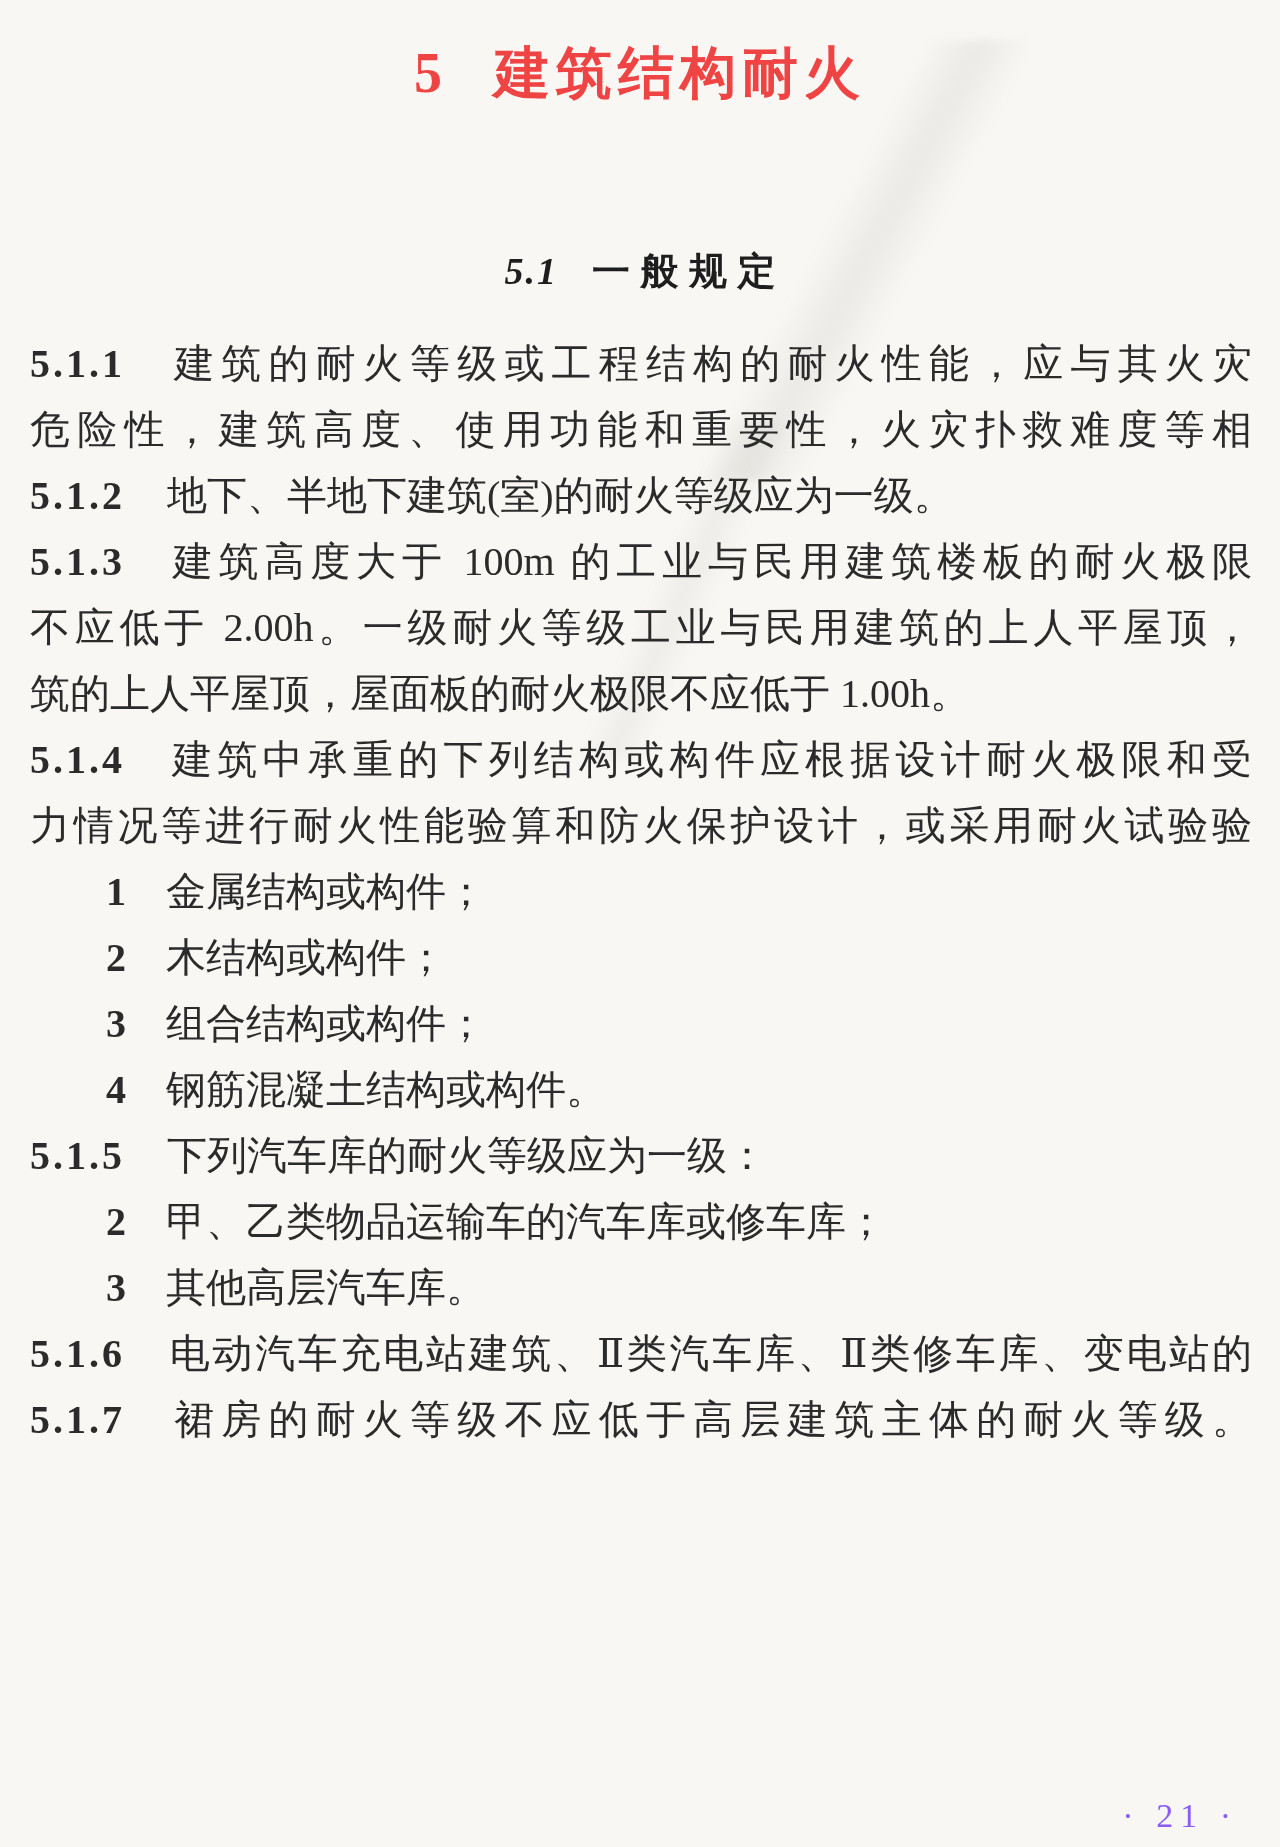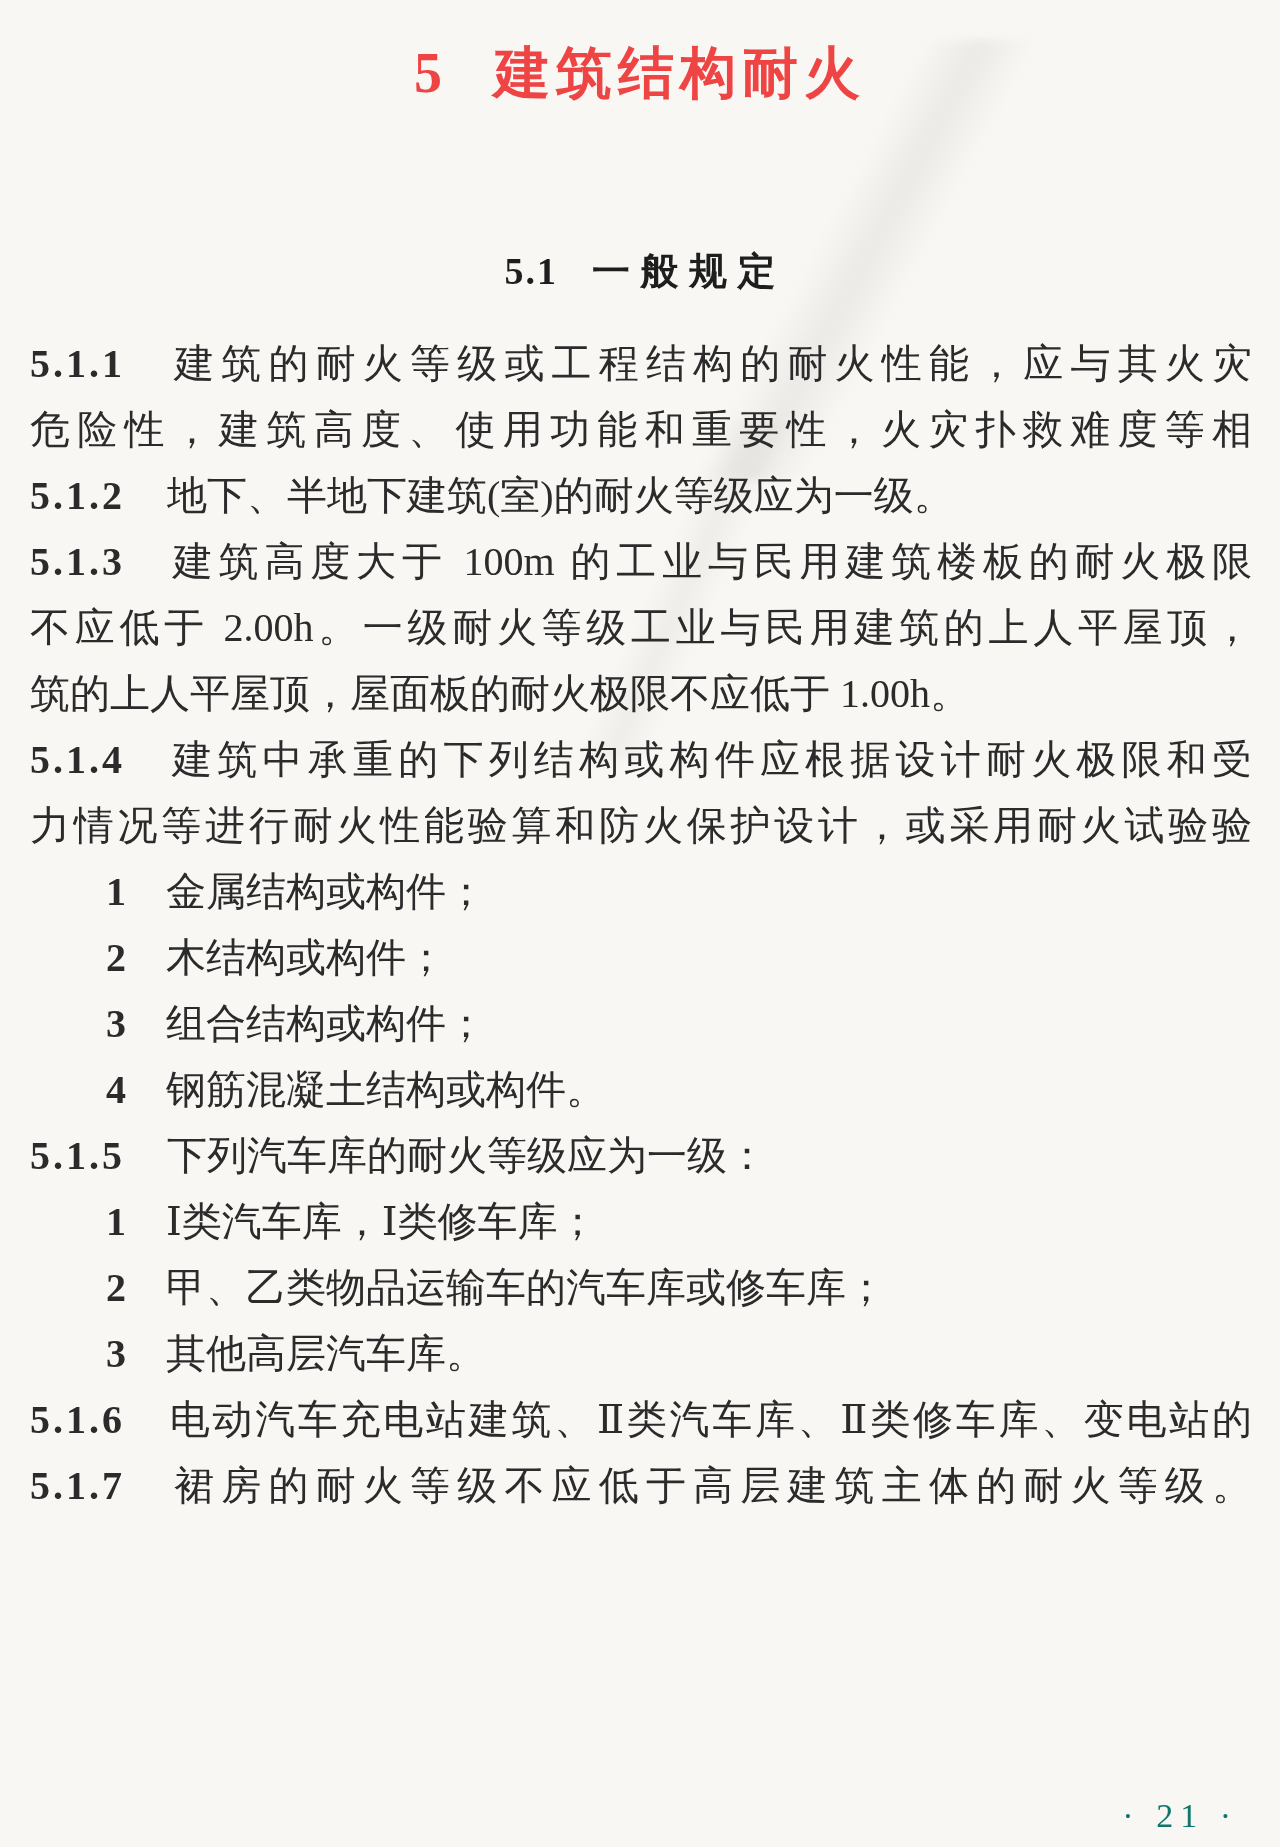--- a/index.html
+++ b/index.html
@@ -32,34 +32,34 @@
   }
   .doc-title .chap-num { margin-right:52px; letter-spacing:0; }
   .section-title {
     position:absolute; top:246px; left:0; width:100%;
     text-align:center;
     font-family:"Liberation Sans","DejaVu Sans",sans-serif;
     font-size:38px; font-weight:bold; color:#1e1e1e;
   }
   .section-title .sec-num {
     font-family:"Liberation Serif","DejaVu Serif",serif;
-    margin-right:34px; letter-spacing:2px;
+    margin-right:34px; letter-spacing:2px;font-style:italic;
   }
   .body-text {
     position:absolute; top:331px; left:30px; right:28px;
     font-size:40px; line-height:66px;
   }
   .line { text-align:justify; }
   .line.jf { text-align-last:justify; }
   .line .num { font-weight:bold; letter-spacing:3px; margin-right:42px; }
   .line.ind { padding-left:76px; }
   .line.ind .num { letter-spacing:0; margin-right:40px; }
   .pageno {
     position:absolute; top:1797px; right:42px;
-    font-size:34px; letter-spacing:7px; color:#0f766e;
+    font-size:34px; letter-spacing:7px; color:#8b5cf6;
   }
 </style>
 </head>
 <body>
 
 <div class="page">
 
   <div class="streak-a"></div>
   <div class="streak-b"></div>
 
@@ -74,21 +74,20 @@
       <div class="line jf"><span class="num">5.1.3</span><span>建筑高度大于 100m 的工业与民用建筑楼板的耐火极限</span></div>
       <div class="line jf"><span>不应低于 2.00h。一级耐火等级工业与民用建筑的上人平屋顶，</span></div>
       <div class="line"><span>筑的上人平屋顶，屋面板的耐火极限不应低于 1.00h。</span></div>
       <div class="line jf"><span class="num">5.1.4</span><span>建筑中承重的下列结构或构件应根据设计耐火极限和受</span></div>
       <div class="line jf"><span>力情况等进行耐火性能验算和防火保护设计，或采用耐火试验验</span></div>
       <div class="line ind"><span class="num">1</span><span>金属结构或构件；</span></div>
       <div class="line ind"><span class="num">2</span><span>木结构或构件；</span></div>
       <div class="line ind"><span class="num">3</span><span>组合结构或构件；</span></div>
       <div class="line ind"><span class="num">4</span><span>钢筋混凝土结构或构件。</span></div>
       <div class="line"><span class="num">5.1.5</span><span>下列汽车库的耐火等级应为一级：</span></div>
-      <div class="line ind"><span class="num">1</span><span>Ⅰ类汽车库，Ⅰ类修车库；</span></div>
       <div class="line ind"><span class="num">2</span><span>甲、乙类物品运输车的汽车库或修车库；</span></div>
       <div class="line ind"><span class="num">3</span><span>其他高层汽车库。</span></div>
       <div class="line jf"><span class="num">5.1.6</span><span>电动汽车充电站建筑、Ⅱ类汽车库、Ⅱ类修车库、变电站的</span></div>
       <div class="line jf"><span class="num">5.1.7</span><span>裙房的耐火等级不应低于高层建筑主体的耐火等级。</span></div>
     </div>
 
   <div class="pageno">· 21 ·</div>
 
 </div>
 

